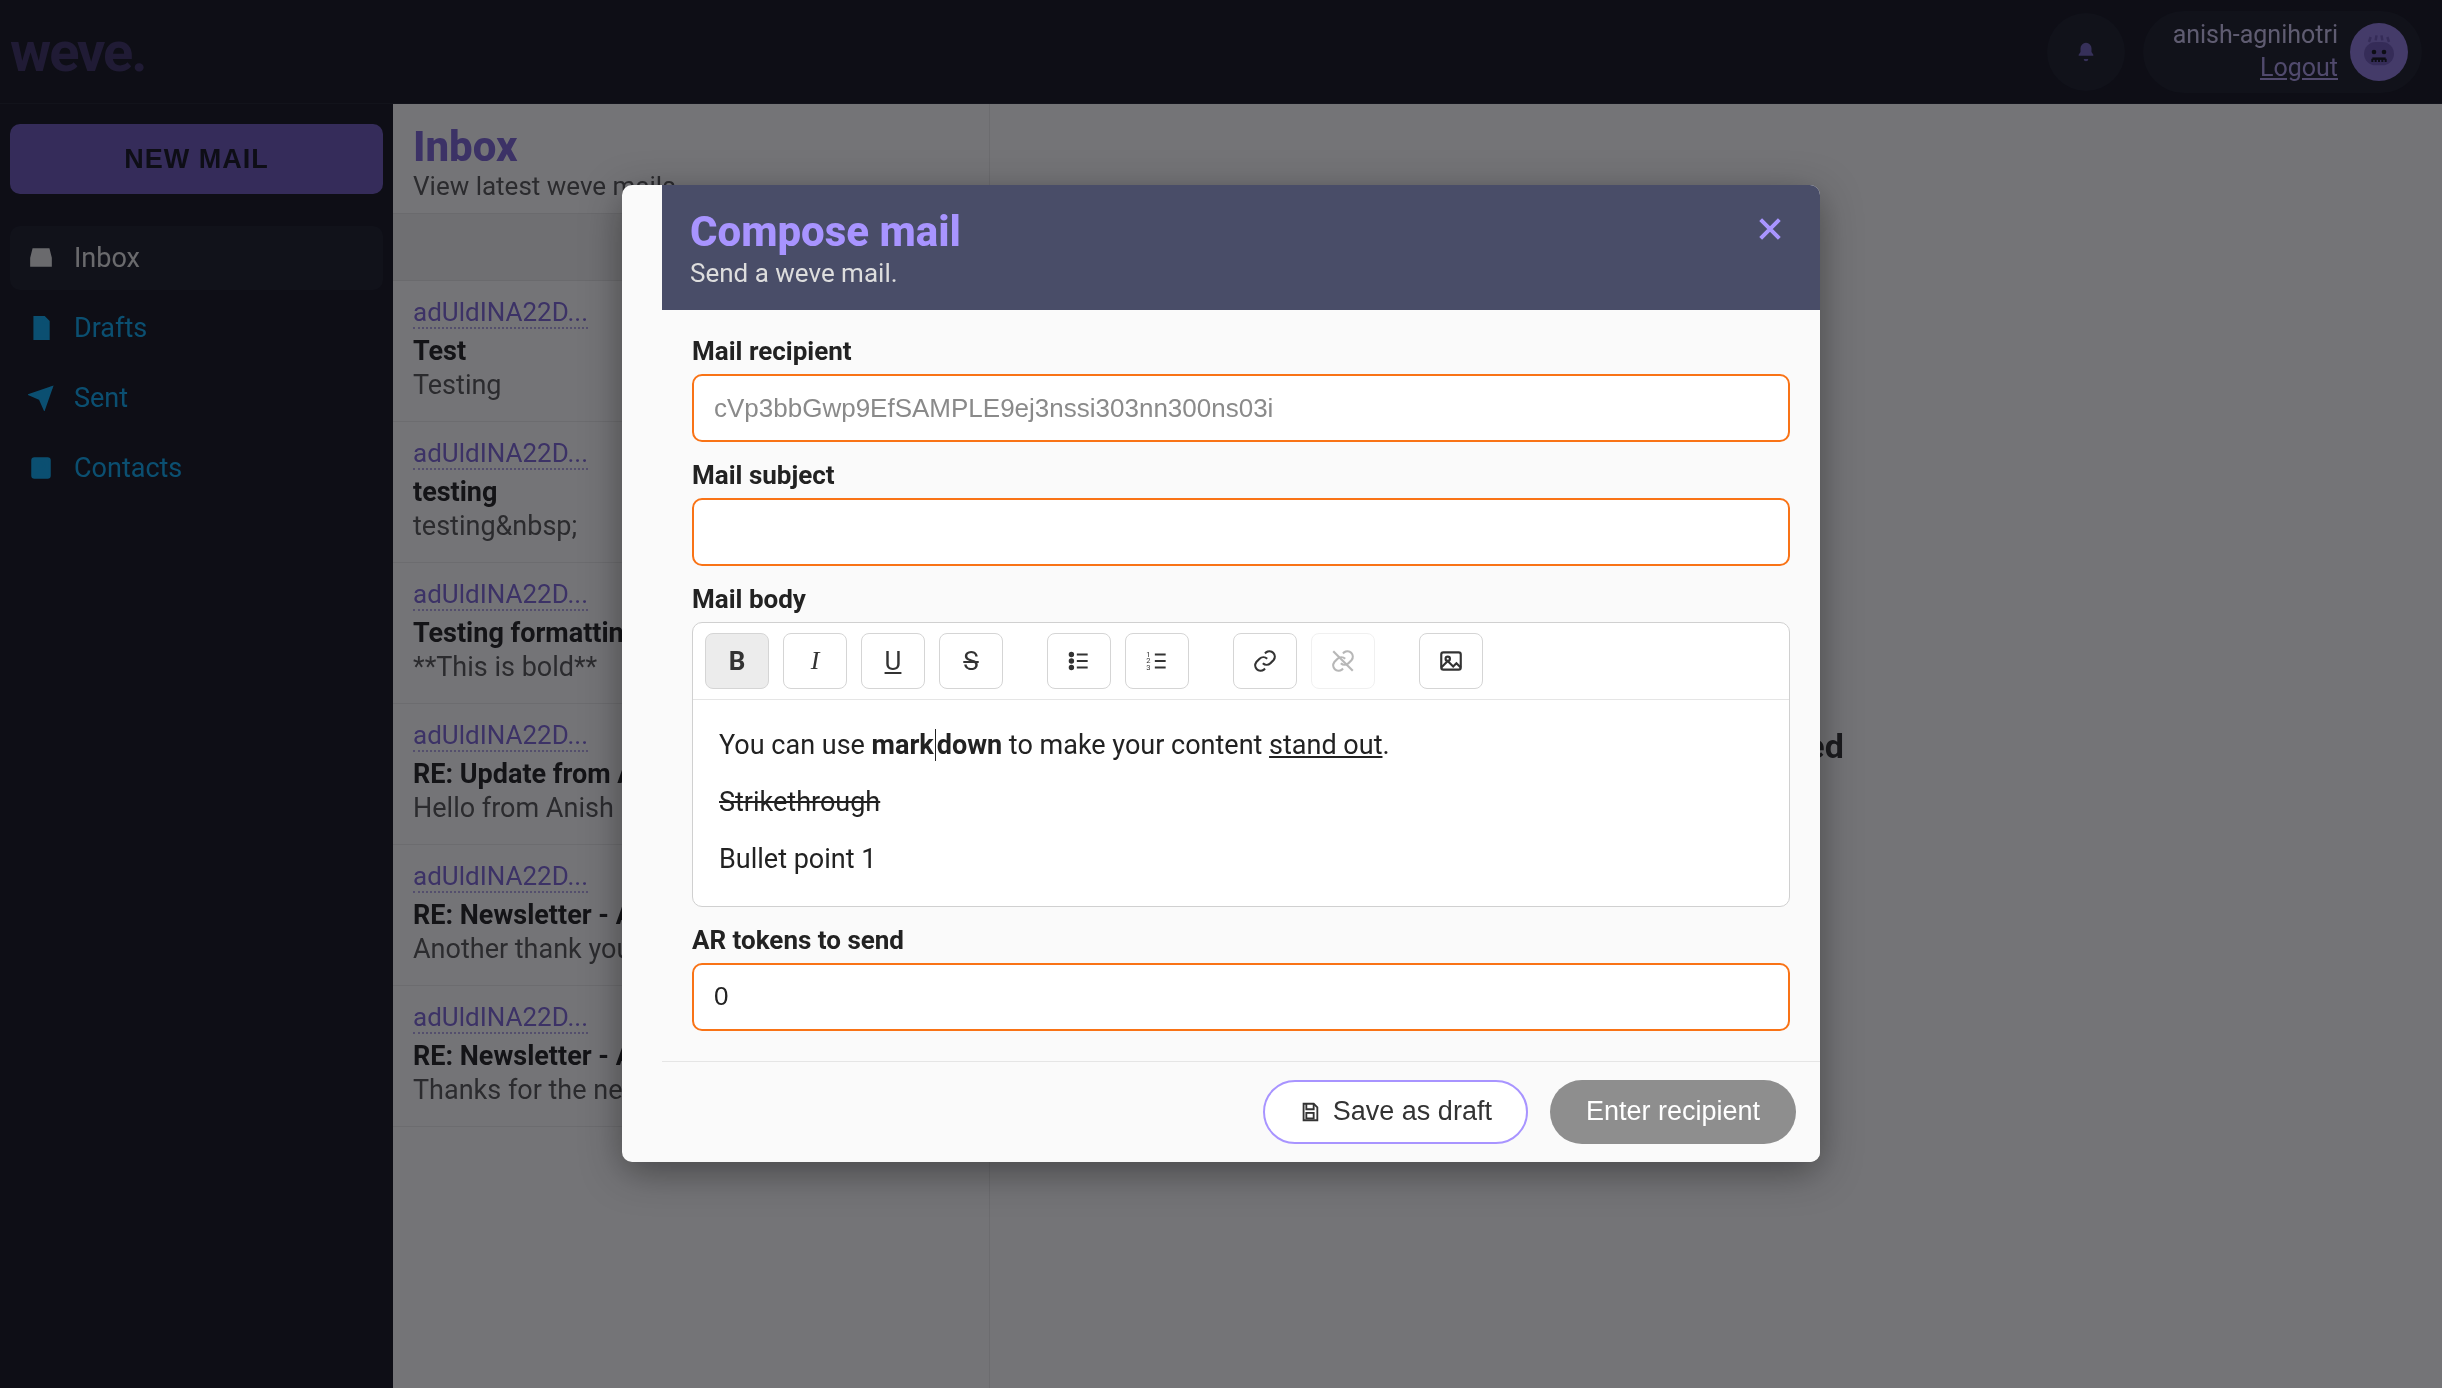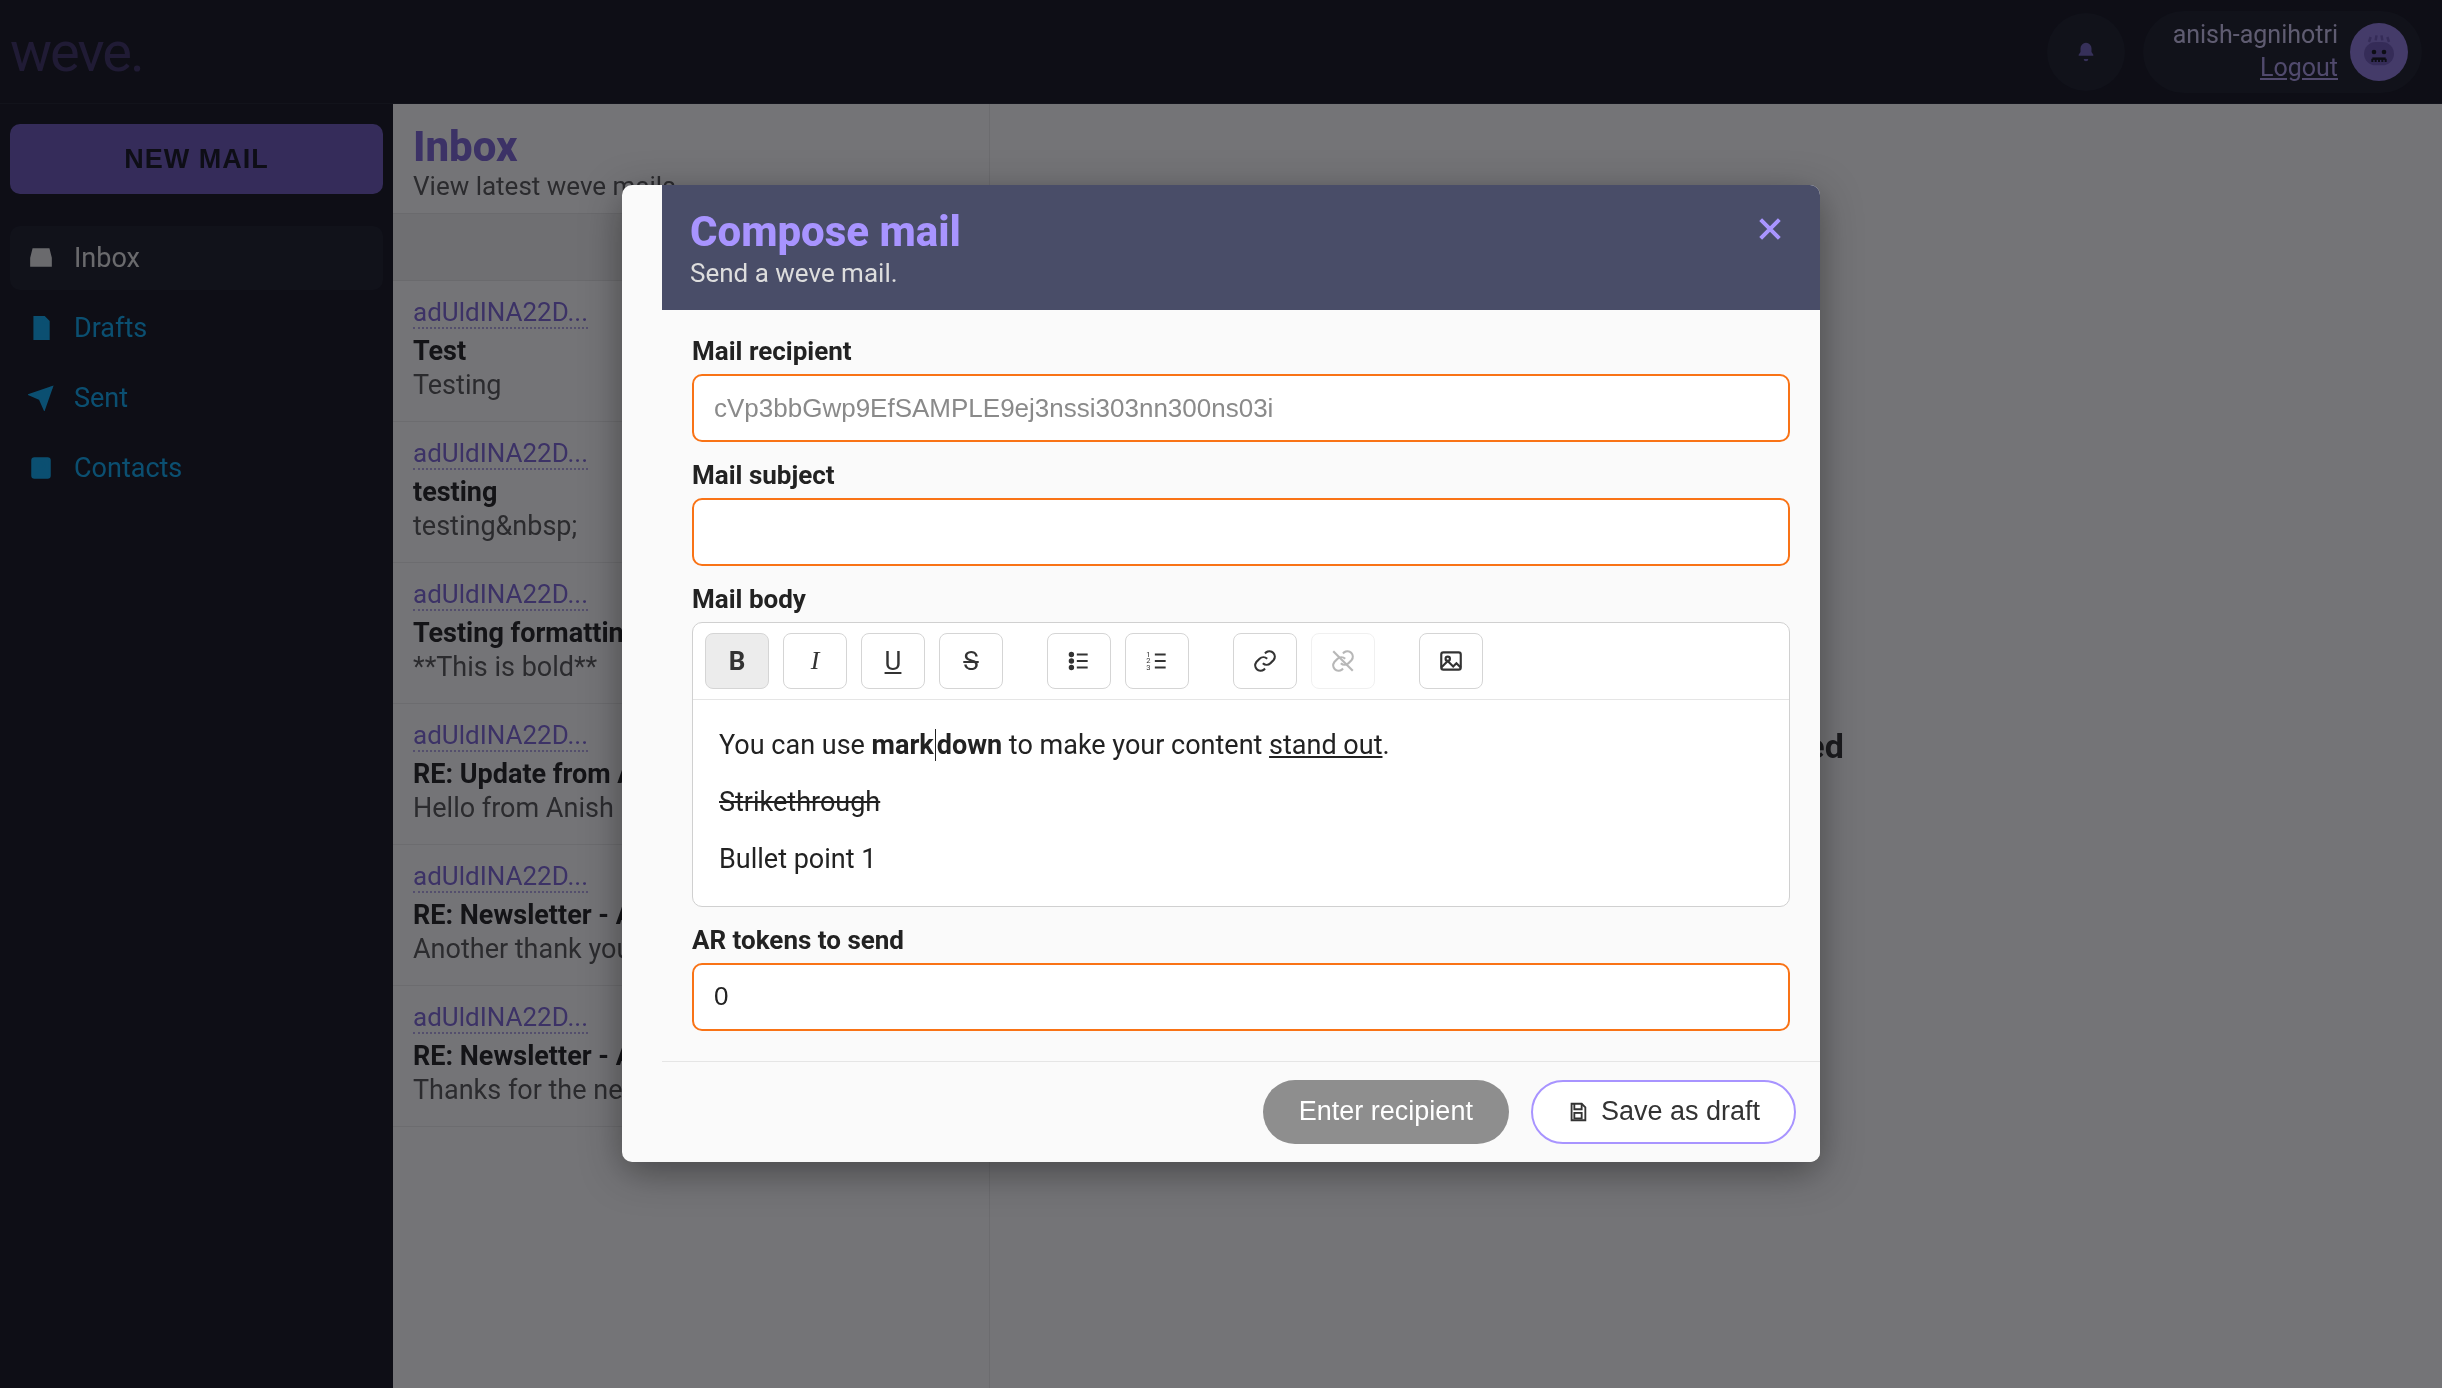--- a/index.html
+++ b/index.html
@@ -15,21 +15,21 @@
   .topbar {
     height: 104px;
     background: #14151f;
     display: flex;
     align-items: center;
     padding: 0 20px 0 10px;
     border-bottom: 1px solid #1d1f2b;
   }
   .logo {
     font-size: 56px;
-    font-weight: 400;
+    font-weight: 700;
     letter-spacing: -2px;
     color: #3d3264;
     user-select: none;
     text-align: center;
   }
   .topbar-spacer { flex: 1; }
   .bell-btn {
     width: 78px; height: 78px;
     border-radius: 999px;
     background: #1b1d29;
@@ -461,26 +461,26 @@
         </div>
       </div>
 
       <div>
         <div class="field-label">AR tokens to send</div>
         <input class="text-input" type="text" value="0" style="">
       </div>
     </div>
 
     <div class="modal-footer">
-      <button class="btn btn-grey">
-        <span>Enter recipient</span>
-      </button>
       <button class="btn btn-outline">
         <svg viewBox="0 0 24 24">
             <path d="M5 3h11l4 4v14H5z"></path>
             <path d="M8 3v6h8V3"></path>
             <rect x="8" y="13" width="8" height="6"></rect>
           </svg>
         <span>Save as draft</span>
       </button>
+      <button class="btn btn-grey">
+        <span>Enter recipient</span>
+      </button>
     </div>
   </div>
 </div>
 
 </body></html>

